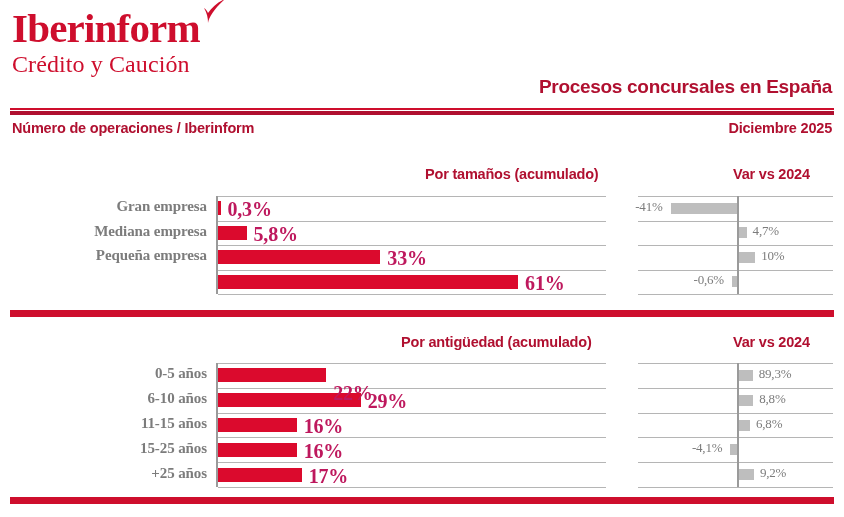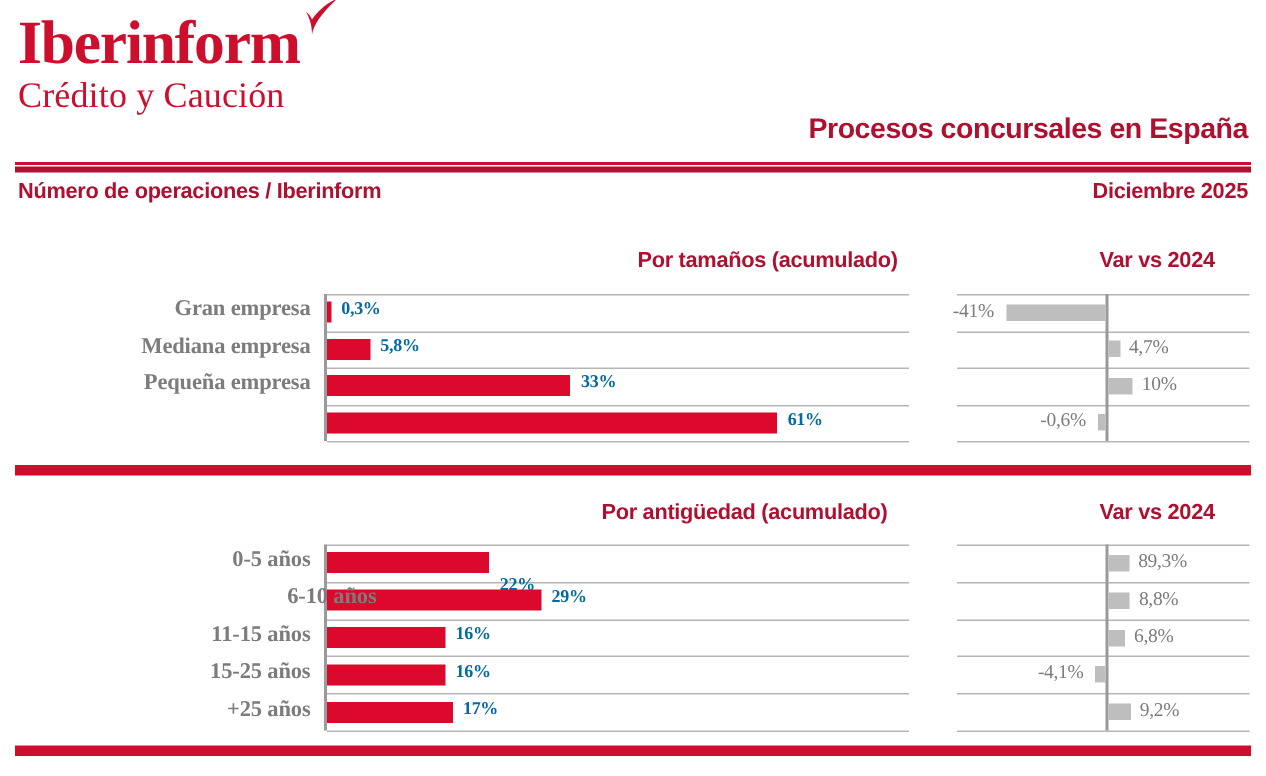--- a/index.html
+++ b/index.html
@@ -122,22 +122,22 @@
     height:1px;background:#b5b5b5;
   }
   .bar{
     position:absolute;
     background:#DB0A2D;
     height:14px;
   }
   .bar-val{
     position:absolute;
     font-family:"Liberation Serif", serif;
-    font-weight:bold;font-size:12px;
-    color:#0369a1;
+    font-weight:bold;font-size:20px;
+    color:#be185d;
     white-space:nowrap;
     letter-spacing:-0.2px;
   }
 
   
   .varplot{
     position:absolute;
     box-sizing:border-box;
   }
   .var-axis{
@@ -247,21 +247,21 @@
         <div class="var-axis" style="left: 99px;"></div>
         <div class="var-bar" style="top: 6.9px; width: 13.77px; left: 101px;"></div>
         <div class="var-bar" style="top: 31.7px; width: 14.256px; left: 101px;"></div>
         <div class="var-bar" style="top: 56.5px; width: 11.016px; left: 101px;"></div>
         <div class="var-bar" style="top: 81.3px; width: 6.642px; left: 92.358px;"></div>
         <div class="var-bar" style="top: 106.1px; width: 14.904px; left: 101px;"></div>
       </div>
       <div class="cat-label" style="position: absolute; left: 0px; width: 207px; top: 2.4px; transform: none;">0-5 años</div>
       <div class="bar-val" style="left: 333.24px; top: 19px; font-family: Liberation Serif, serif;">22%</div>
       <div class="var-val" style="top: 2.9px; left: 758.77px;">89,3%</div>
-      <div class="cat-label" style="position: absolute; left: 0px; width: 207px; top: 27.2px; transform: none; margin-left: 44px;">6-10 años</div>
+      <div class="cat-label" style="position: absolute; left: 0px; width: 207px; top: 27.2px; transform: none;">6-10 años</div>
       <div class="bar-val" style="left: 367.68px; top: 27.2px;">29%</div>
       <div class="var-val" style="top: 27.7px; left: 759.256px;">8,8%</div>
       <div class="cat-label" style="position: absolute; left: 0px; width: 207px; top: 52px; transform: none;">11-15 años</div>
       <div class="bar-val" style="left: 303.72px; top: 52px;">16%</div>
       <div class="var-val" style="top: 52.5px; left: 756.016px;">6,8%</div>
       <div class="cat-label" style="position: absolute; left: 0px; width: 207px; top: 76.8px; transform: none;">15-25 años</div>
       <div class="bar-val" style="left: 303.72px; top: 76.8px;">16%</div>
       <div class="var-val" style="top: 77.3px; left: 0px; width: 722.358px; text-align: right;">-4,1%</div>
       <div class="cat-label" style="position: absolute; left: 0px; width: 207px; top: 101.6px; transform: none;">+25 años</div>
       <div class="bar-val" style="left: 308.64px; top: 101.6px;">17%</div>

